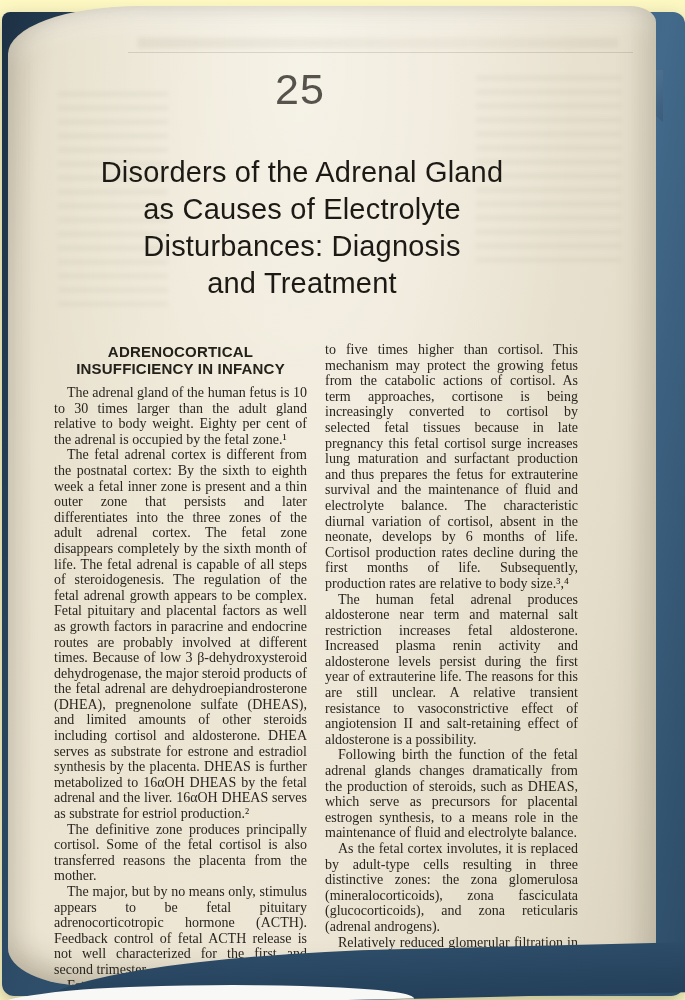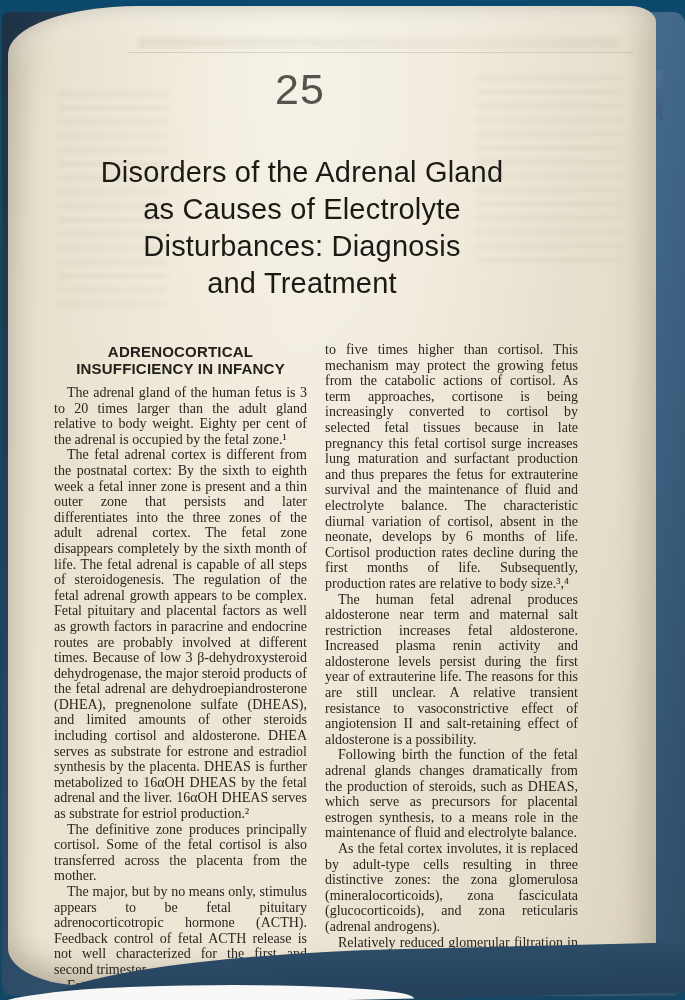--- a/index.html
+++ b/index.html
@@ -3,21 +3,21 @@
 <meta charset="utf-8">
 <style>
   html,body{margin:0;padding:0;}
   body{
     width:685px;height:1000px;
     background:#f8f8f6;
     font-family:"Liberation Serif", serif;
     overflow:hidden;
     position:relative;
   }
-  .photo{position:absolute;inset:0;width:685px;height:1000px;background:#0c4a6e;}
+  .photo{position:absolute;inset:0;width:685px;height:1000px;background:#fef9c3;}
 
   
   .cover{
     position:absolute;left:2px;top:12px;width:683px;height:984px;
     background:linear-gradient(100deg,#1d3144 0%,#2e4d69 22%,#39597a 55%,#436a8b 78%,#2c4b66 100%);
     border-radius:8px 12px 14px 12px;
     box-shadow:0 6px 18px rgba(60,60,55,0.35);
   }
   .cover-corner-fold{
     position:absolute;right:22px;top:58px;width:62px;height:52px;
@@ -150,23 +150,23 @@
     <h1 class="chapter-title">Disorders of the Adrenal Gland
 as Causes of Electrolyte
 Disturbances: Diagnosis
 and Treatment</h1>
 
     <div class="columns">
       <div class="col col-left">
         <h2 class="section-heading">ADRENOCORTICAL
 INSUFFICIENCY IN INFANCY</h2>
         <div>
-            <p class="para">The adrenal gland of the human fetus is 3 to 20 times larger than the adult gland relative to body weight. Eighty per cent of the adrenal is occupied by the fetal zone.¹</p>
+            <p class="para">The adrenal gland of the human fetus is 10 to 30 times larger than the adult gland relative to body weight. Eighty per cent of the adrenal is occupied by the fetal zone.¹</p>
             <p class="para">The fetal adrenal cortex is different from the postnatal cortex: By the sixth to eighth week a fetal inner zone is present and a thin outer zone that persists and later differentiates into the three zones of the adult adrenal cortex. The fetal zone disappears completely by the sixth month of life. The fetal adrenal is capable of all steps of steroidogenesis. The regulation of the fetal adrenal growth appears to be complex. Fetal pituitary and placental factors as well as growth factors in paracrine and endocrine routes are probably involved at different times. Because of low 3 β-dehydroxysteroid dehydrogenase, the major steroid products of the fetal adrenal are dehydroepiandrosterone (DHEA), pregnenolone sulfate (DHEAS), and limited amounts of other steroids including cortisol and aldosterone. DHEA serves as substrate for estrone and estradiol synthesis by the placenta. DHEAS is further metabolized to 16αOH DHEAS by the fetal adrenal and the liver. 16αOH DHEAS serves as substrate for estriol production.²</p>
-            <p class="para">The definitive zone produces principally cortisol. Some of the fetal cortisol is also transferred across the placenta from the mother.</p>
+            <p class="para">The definitive zone produces principally cortisol. Some of the fetal cortisol is also transferred reasons the placenta from the mother.</p>
             <p class="para">The major, but by no means only, stimulus appears to be fetal pituitary adrenocorticotropic hormone (ACTH). Feedback control of fetal ACTH release is not well characterized for the first and second trimester.</p>
             <p class="para">Fetal cortisol is metabolized to inactive cortisone. Cortisone levels at midgestation are human</p>
           </div>
       </div>
       <div class="col col-right">
         <div class="col-right">
             <p class="para">to five times higher than cortisol. This mechanism may protect the growing fetus from the catabolic actions of cortisol. As term approaches, cortisone is being increasingly converted to cortisol by selected fetal tissues because in late pregnancy this fetal cortisol surge increases lung maturation and surfactant production and thus prepares the fetus for extrauterine survival and the maintenance of fluid and electrolyte balance. The characteristic diurnal variation of cortisol, absent in the neonate, develops by 6 months of life. Cortisol production rates decline during the first months of life. Subsequently, production rates are relative to body size.³,⁴</p>
             <p class="para">The human fetal adrenal produces aldosterone near term and maternal salt restriction increases fetal aldosterone. Increased plasma renin activity and aldosterone levels persist during the first year of extrauterine life. The reasons for this are still unclear. A relative transient resistance to vasoconstrictive effect of angiotension II and salt-retaining effect of aldosterone is a possibility.</p>
             <p class="para">Following birth the function of the fetal adrenal glands changes dramatically from the production of steroids, such as DHEAS, which serve as precursors for placental estrogen synthesis, to a means role in the maintenance of fluid and electrolyte balance.</p>
             <p class="para">As the fetal cortex involutes, it is replaced by adult-type cells resulting in three distinctive zones: the zona glomerulosa (mineralocorticoids), zona fasciculata (glucocorticoids), and zona reticularis (adrenal androgens).</p>

